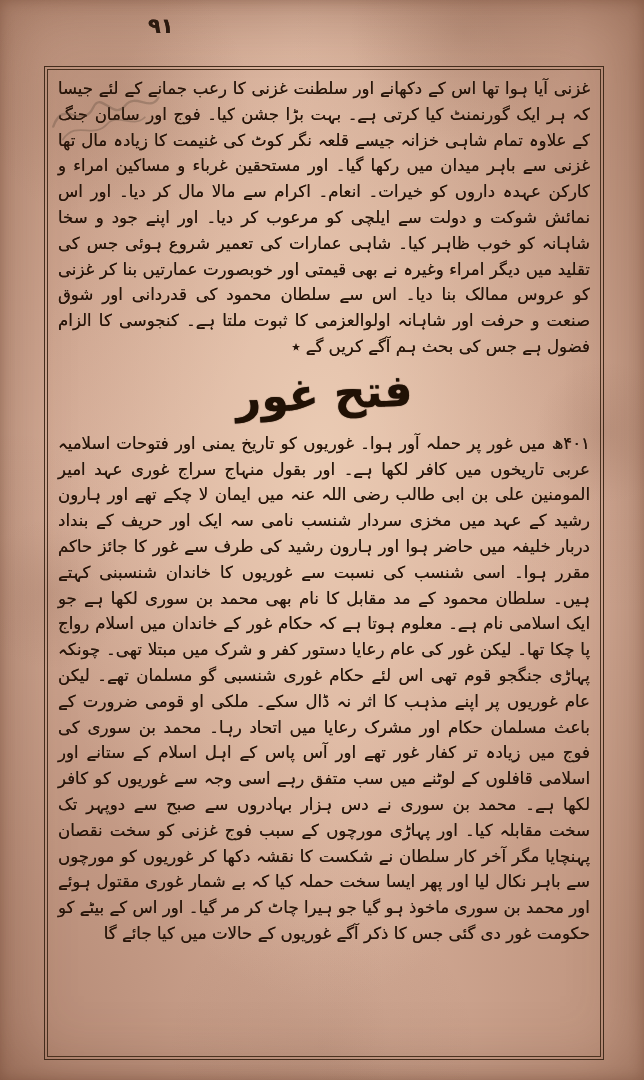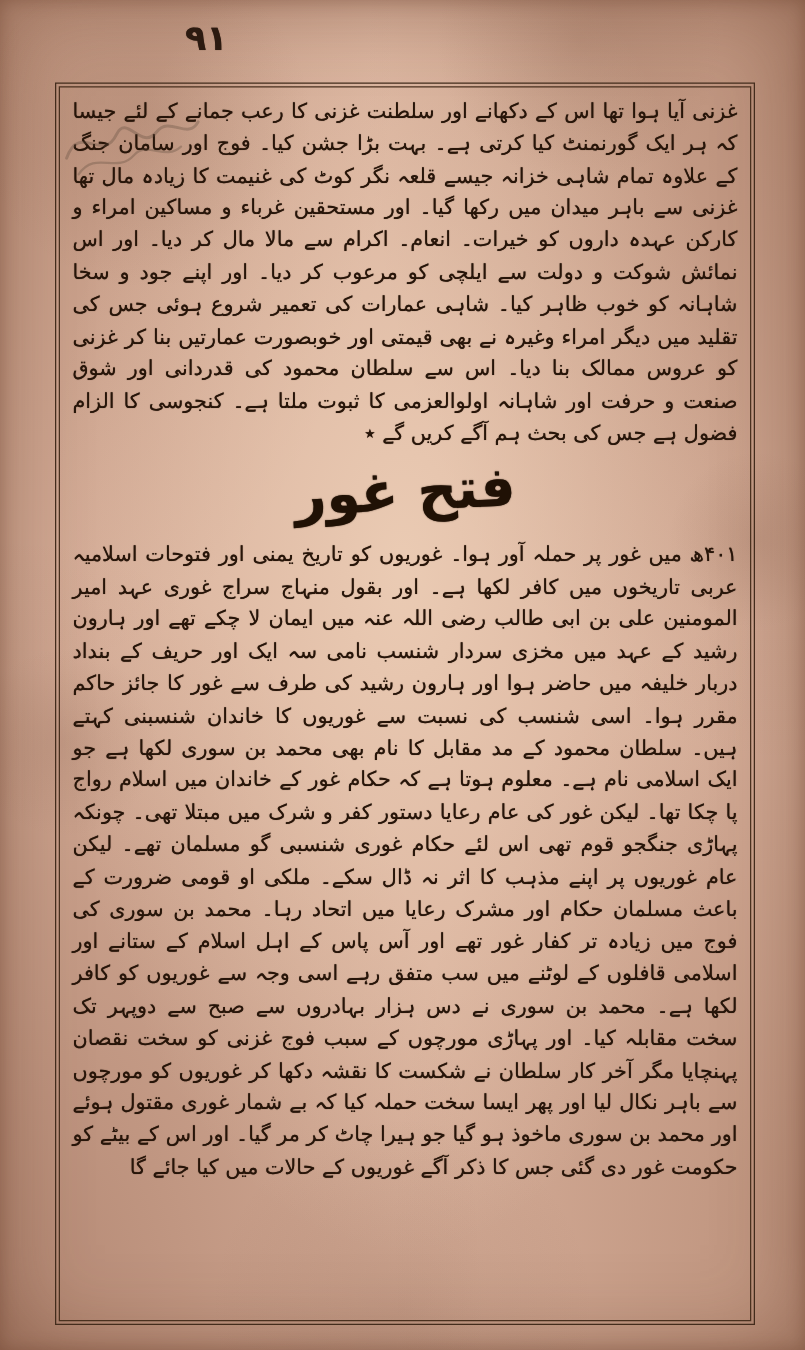--- a/index.html
+++ b/index.html
@@ -24,21 +24,21 @@
     content:"";position:absolute;inset:0;pointer-events:none;
     background-image:
       radial-gradient(circle at 18% 9%,  rgba(120,80,60,.18), transparent 12%),
       radial-gradient(circle at 72% 3%,  rgba(120,80,60,.20), transparent 10%),
       radial-gradient(circle at 8% 55%,  rgba(120,80,60,.14), transparent 9%),
       radial-gradient(circle at 94% 40%, rgba(120,80,60,.16), transparent 8%),
       radial-gradient(circle at 50% 97%, rgba(120,80,60,.14), transparent 14%);
   }
   .page-number{
     position:absolute;top:14px;left:148px;
-    font-size:28px;font-weight:bold;color:#2c1a10;
+    font-size:21px;font-weight:bold;color:#2c1a10;
     text-shadow:0 0 .6px rgba(44,26,16,.9);
     z-index:3;
   }
   .frame-outer{
     position:absolute;left:44px;top:66px;width:560px;height:994px;
     border:1.6px solid #432c1c;
     box-sizing:border-box;z-index:2;
   }
   .frame-inner{
     position:absolute;inset:2px;

